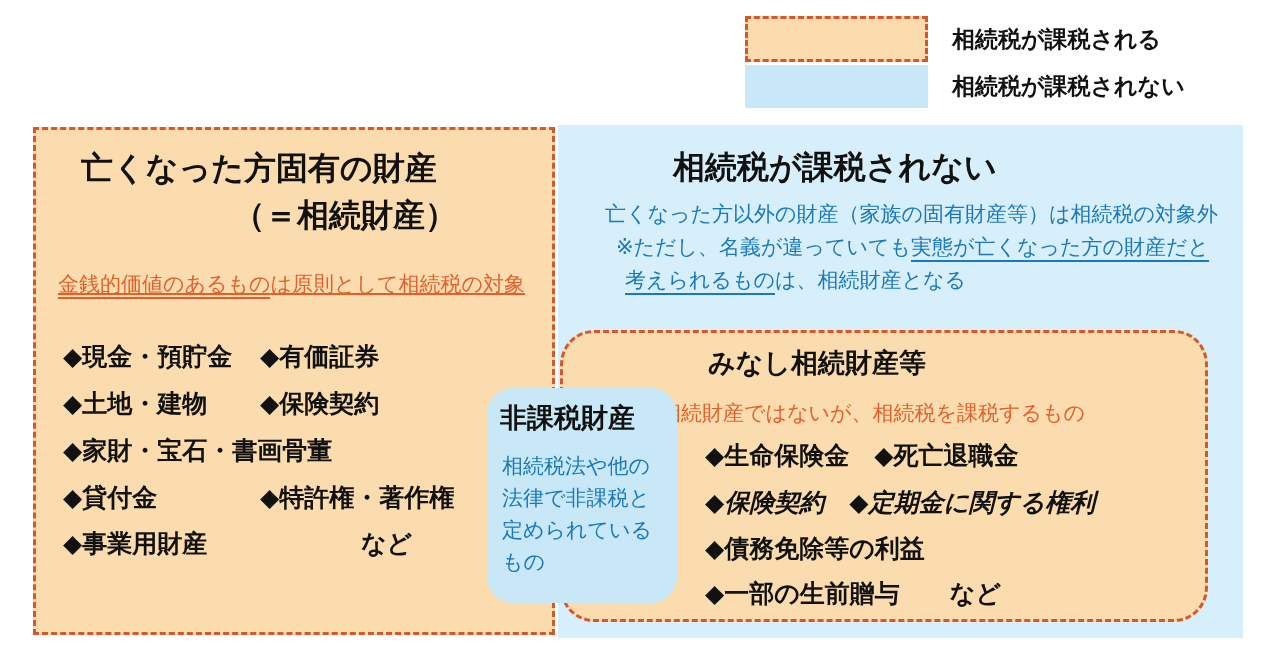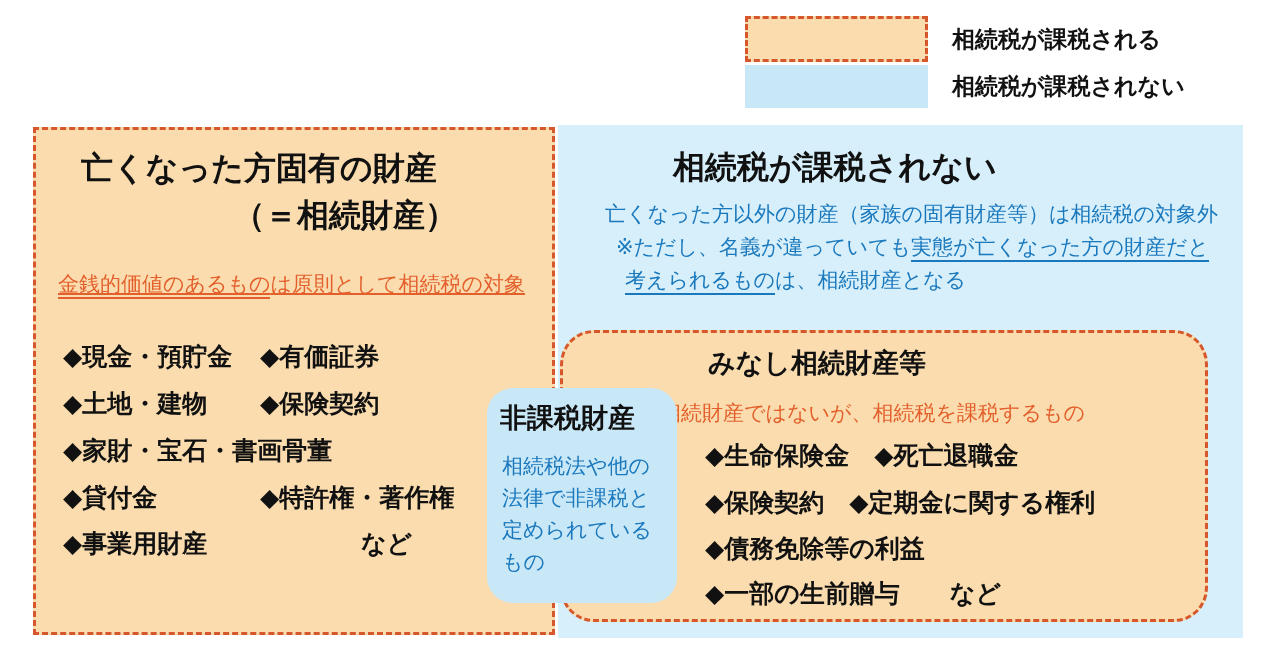--- a/index.html
+++ b/index.html
@@ -101,21 +101,21 @@
     <div class="abs blue-note" style="left:67px;top:141px;">
       <span class="u-blue">考えられるもの</span><span>は、相続財産となる</span>
     </div>
   </div>
 
   <div class="box-minashi">
     <div class="abs h2" style="left:145px;top:14px;">みなし相続財産等</div>
     <div class="abs orange-note" style="left:97px;top:67px;">相続財産ではないが、相続税を課税するもの</div>
 
     <div class="abs item" style="left:142px;top:107px;">◆生命保険金　◆死亡退職金</div>
-    <div class="abs item" style="left:142px;top:154px;">◆保険契約　◆定期金に関する権利</div>
+    <div class="abs item" style="left:142px;top:154px;font-style:italic;">◆保険契約　◆定期金に関する権利</div>
     <div class="abs item" style="left:142px;top:200px;">◆債務免除等の利益</div>
     <div class="abs item" style="left:142px;top:245px;">◆一部の生前贈与　　など</div>
   </div>
 
   <div class="box-nontax">
     <div class="abs h2" style="left:13px;top:14px;">非課税財産</div>
     <div class="abs blue-note" style="left:15px;top:64px;">相続税法や他の</div>
     <div class="abs blue-note" style="left:15px;top:96px;">法律で非課税と</div>
     <div class="abs blue-note" style="left:15px;top:128px;">定められている</div>
     <div class="abs blue-note" style="left:15px;top:160px;">もの</div>

